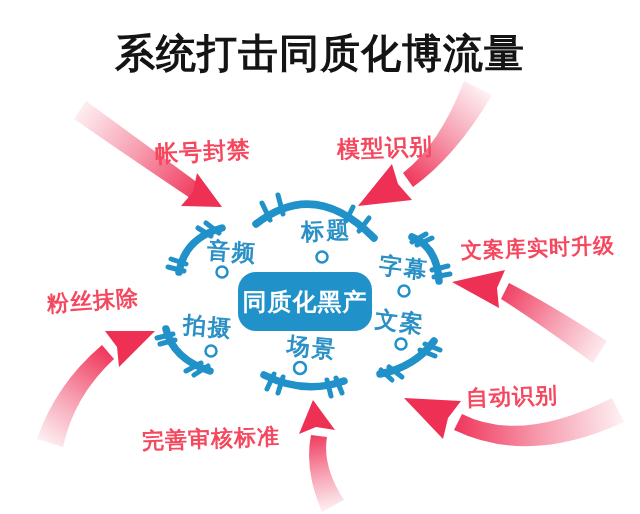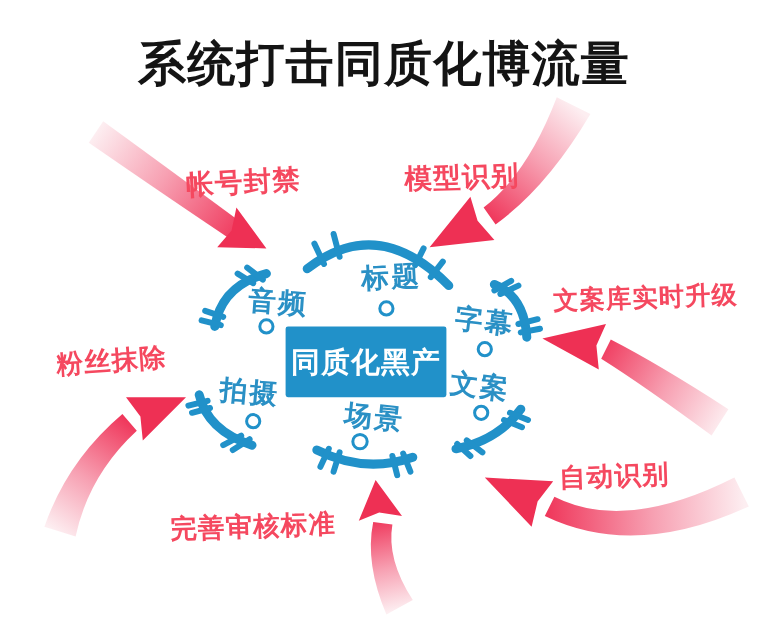--- a/index.html
+++ b/index.html
@@ -13,21 +13,21 @@
   }
   .gfx{position:absolute;left:0;top:0;width:640px;height:514px;}
   .label{
     position:absolute;transform:translate(-50%,-50%);white-space:nowrap;
     font-weight:800;
   }
   .factor{color:#2a90c5;font-size:23px;letter-spacing:2px;}
   .cm{color:#f5485f;font-size:23px;letter-spacing:1px;}
   .center-box{
     position:absolute;left:238px;top:272px;width:134px;height:59px;
-    background:#2191c9;border-radius:2px;display:flex;align-items:center;justify-content:center;
+    background:#2191c9;border-radius:18px;display:flex;align-items:center;justify-content:center;
     color:#ffffff;font-size:24px;font-weight:800;letter-spacing:1px;
   }
   
   .f-title   {left:326px;top:231px;transform:translate(-50%,-50%) rotate(-3deg);}
   .f-audio   {left:232px;top:252px;transform:translate(-50%,-50%) rotate(4deg);}
   .f-subtitle{left:404px;top:268px;transform:translate(-50%,-50%) rotate(7deg);}
   .f-copy    {left:400px;top:322px;transform:translate(-50%,-50%) rotate(7deg);}
   .f-shoot   {left:208px;top:327px;transform:translate(-50%,-50%) rotate(5deg);}
   .f-scene   {left:312px;top:348px;transform:translate(-50%,-50%) rotate(6deg);}
   .c-ban     {left:203px;top:152px;transform:translate(-50%,-50%) rotate(-3deg);}

